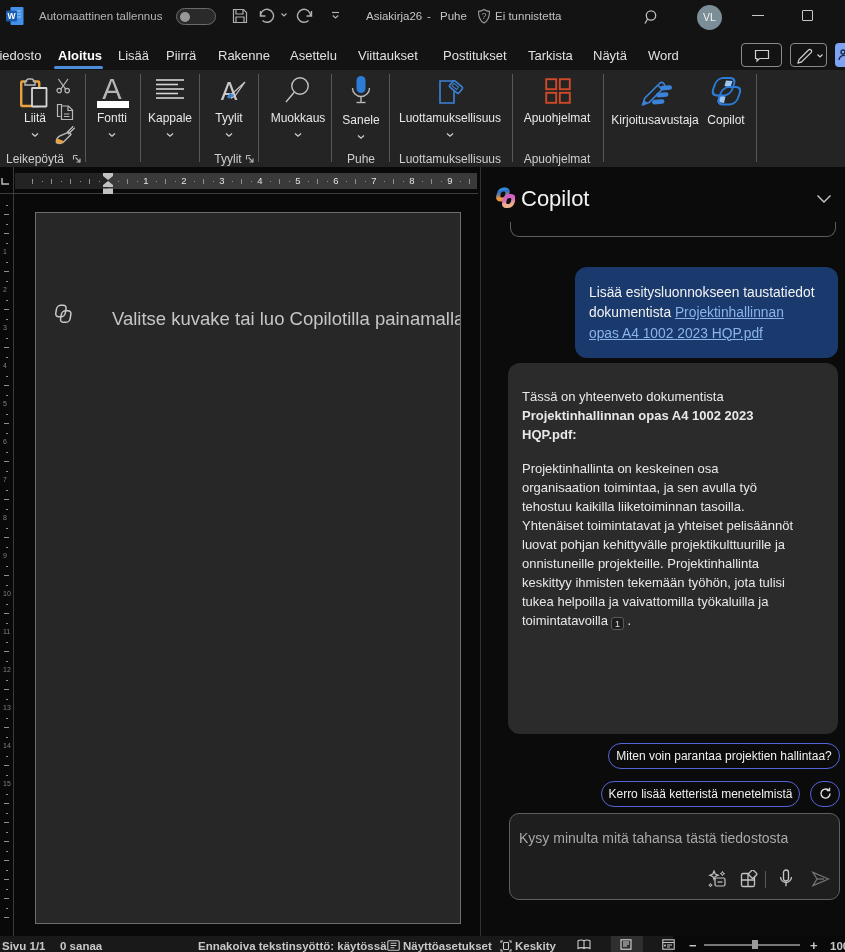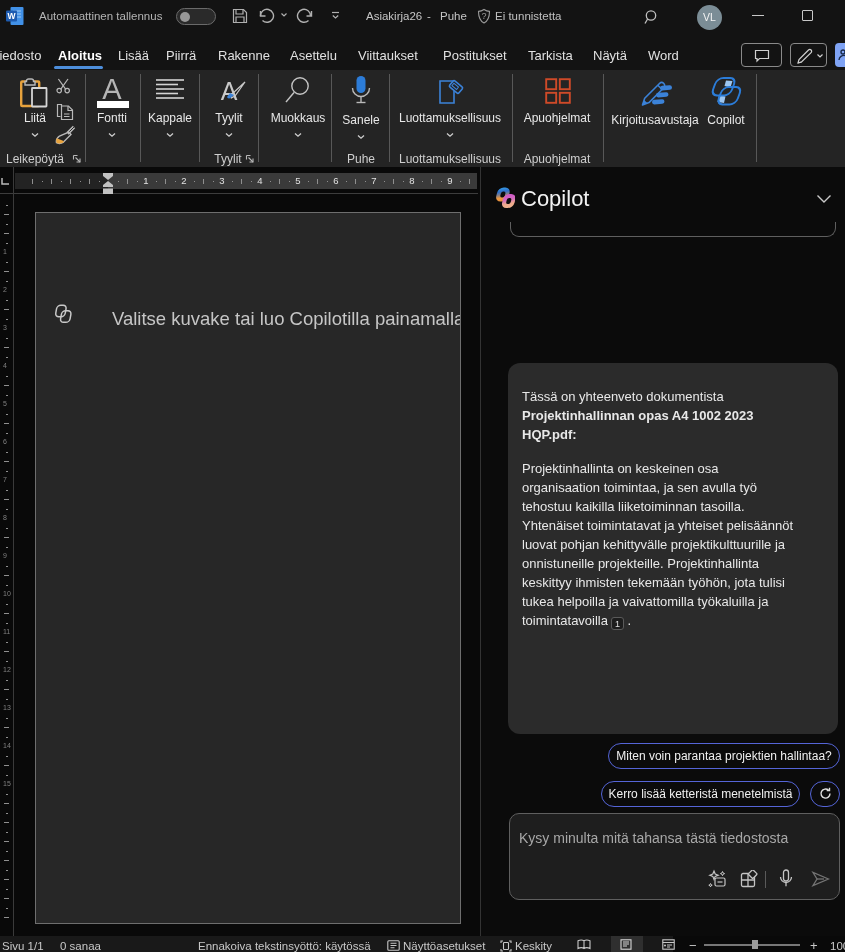--- a/index.html
+++ b/index.html
@@ -38,21 +38,21 @@
 
   
   #panel{left:481px;top:167px;width:364px;height:769px;background:#0b0b0b;}
   #panel .bubble-user{position:absolute;left:94px;top:100px;width:263px;height:91px;background:#1a3a6d;border-radius:12px;color:#f2f2f2;font-size:13.8px;line-height:20.5px;padding:15.5px 14px;}
   #panel .bubble-ai{position:absolute;left:27px;top:196px;width:330px;height:371px;background:#2b2b2b;border-radius:12px;color:#e8e8e8;font-size:13px;line-height:19px;padding:24px 14px;overflow:hidden;white-space:nowrap;}
   .pill{position:absolute;border:1.5px solid #5565d8;border-radius:14px;background:#0b0b0b;color:#f0f0f0;font-size:12px;text-align:center;white-space:nowrap;}
   #inputbox{position:absolute;left:28px;top:646px;width:331px;height:87px;border:1px solid #5f5f5f;border-radius:10px;background:#1e1e1e;}
   .link{color:#8ab4ea;text-decoration:underline;}
 
   
-  #statusbar{left:0;top:936px;width:673px;height:16px;background:#191919;}
+  #statusbar{left:0;top:936px;width:673px;height:16px;background:#191919;font-weight:bold;}
   .sb-txt{position:absolute;color:#c8c8c8;font-size:11.5px;top:4px;white-space:nowrap;}
 </style>
 </head>
 <body>
 <div id="root">
 
   <div class="abs" id="titlebar">
     <svg class="abs" style="left:6px;top:7px" width="18" height="18" viewBox="0 0 18 18">
       <rect x="4.5" y="0" width="13" height="18" rx="1" fill="#4191e8"></rect>
       <path d="M7 4 h8 M7 7 h8 M7 10 h8" stroke="#9cc7f2" stroke-width="1"></path>
@@ -475,20 +475,21 @@
         <rect x="12" y="11" width="4.5" height="6" rx="2" fill="#0d0d0d"></rect>
       </g>
     </svg>
     <div class="abs" style="left:40px;top:19px;color:#f2f2f2;font-size:22px;line-height:25px;">Copilot</div>
     <svg class="abs" style="left:335px;top:27px" width="16" height="10" viewBox="0 0 16 10" fill="none" stroke="#c9c9c9" stroke-width="1.4">
         <path d="M1.5 1.5 L8 8 L14.5 1.5"></path>
       </svg>
 
     <div class="abs" style="left:29px;top:55px;width:326px;height:15px;border:1px solid #5f5f5f;border-top:none;border-radius:0 0 9px 9px;"></div>
 
+    <div class="bubble-user">Lisää esitysluonnokseen taustatiedot<br>dokumentista <span class="link">Projektinhallinnan</span><br><span class="link">opas A4 1002 2023 HQP.pdf</span></div>
 
     <div class="bubble-ai">
       <div>Tässä on yhteenveto dokumentista<br><b>Projektinhallinnan opas A4 1002 2023<br>HQP.pdf:</b></div>
       <div style="margin-top:15px;">Projektinhallinta on keskeinen osa<br>organisaation toimintaa, ja sen avulla työ<br>tehostuu kaikilla liiketoiminnan tasoilla.<br>Yhtenäiset toimintatavat ja yhteiset pelisäännöt<br>luovat pohjan kehittyvälle projektikulttuurille ja<br>onnistuneille projekteille. Projektinhallinta<br>keskittyy ihmisten tekemään työhön, jota tulisi<br>tukea helpoilla ja vaivattomilla työkaluilla ja<br>toimintatavoilla<span style="display:inline-block;width:13px;height:13px;border:1px solid #5a5a5a;border-radius:3px;background:#1d1d1d;color:#e0e0e0;font-size:9px;line-height:13px;text-align:center;vertical-align:-2px;margin-left:3px;">1</span> .</div>
     </div>
 
     <div class="pill" style="left:120px;top:614px;width:199px;height:26px;line-height:24px;">Kerro lisää ketteristä menetelmistä</div>
     <div class="pill" style="left:127px;top:576px;width:232px;height:26px;line-height:24px;">Miten voin parantaa projektien hallintaa?</div>
     <div class="pill" style="left:329px;top:614px;width:30px;height:26px;line-height:24px;">
       <svg width="13" height="13" viewBox="0 0 13 13" fill="none" stroke="#e0e0e0" stroke-width="1.4" style="vertical-align:-2px">

